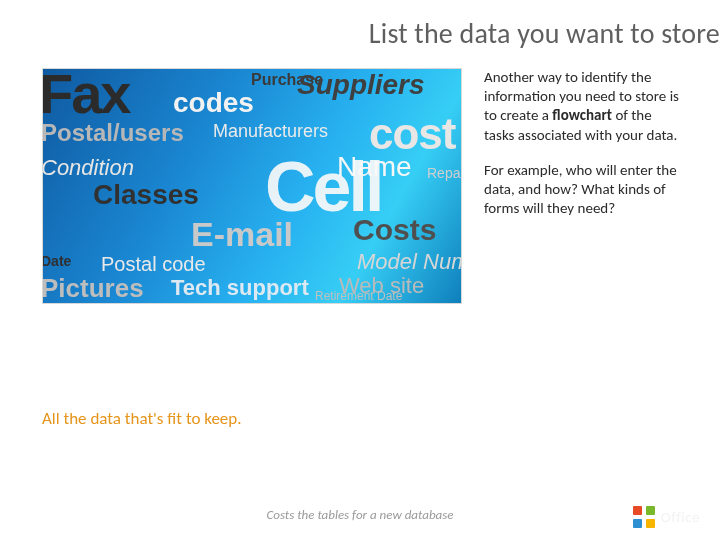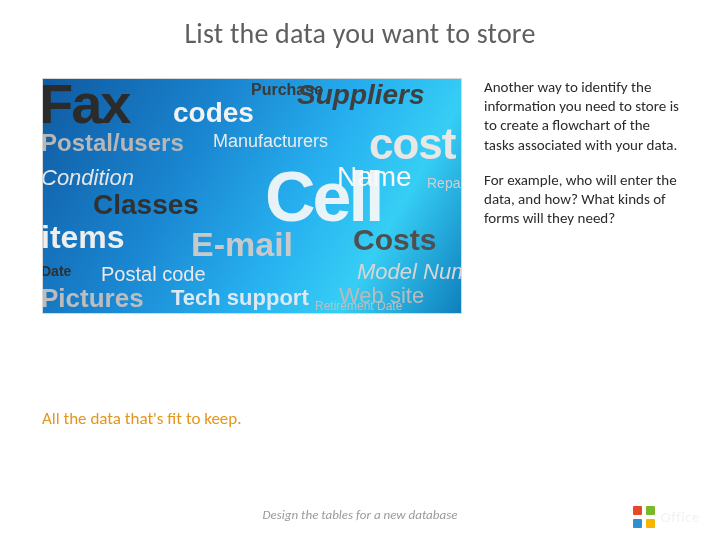--- a/index.html
+++ b/index.html
@@ -1,22 +1,22 @@
 <!DOCTYPE html>
 <html><head>
 <meta charset="utf-8">
 <style>
   * { margin: 0; padding: 0; box-sizing: border-box; }
   html, body { width: 720px; height: 540px; font-family: "Segoe UI", Calibri, Arial, sans-serif; background: #fff; color: #2b2b2b; }
 
   .slide { position: relative; width: 720px; height: 540px; background: #fff; overflow: hidden; }
 
-  .title { position: absolute; top: 16px; left: 0; width: 100%; text-align: center; font-size: 28px; font-weight: 400; color: #5f5f5f; letter-spacing: .2px; }
+  .title { position: absolute; top: 16px; left: 0; width: 100%; text-align: right; font-size: 28px; font-weight: 400; color: #5f5f5f; letter-spacing: .2px; }
 
-  .content { position: absolute; top: 78px; left: 42px; width: 640px; display: flex; gap: 22px; }
+  .content { position: absolute; top: 68px; left: 42px; width: 640px; display: flex; gap: 22px; }
 
   .wordcloud { position: relative; flex: 0 0 420px; height: 236px; background: linear-gradient(120deg, #0f5aa1 0%, #1a86d1 35%, #27b1f0 60%, #36cef5 78%, #0f7fbc 100%); border: 1px solid #d8d8d8; overflow: hidden; }
   .wordcloud .word { position: absolute; white-space: nowrap; font-family: "Segoe UI", Arial, sans-serif; }
 
   .w-fax      { top: -8px;  left: -4px;  font-size: 56px; font-weight: 800; color: #2b2b2b; letter-spacing: -2px; }
   .w-codes    { top: 18px;  left: 130px; font-size: 28px; font-weight: 700; color: #f2f2f2; }
   .w-purchase { top: 2px;   left: 208px; font-size: 16px; font-weight: 700; color: #3a3a3a; }
   .w-suppliers{ top: 0px;   left: 254px; font-size: 28px; font-weight: 800; font-style: italic; color: #3f3f3f; }
   .w-owners   { top: 50px;  left: -2px;  font-size: 24px; font-weight: 700; color: #b7b7b7; }
   .w-mfrs     { top: 52px;  left: 170px; font-size: 18px; font-weight: 400; color: #eaeaea; }
@@ -33,21 +33,21 @@
   .w-date     { top: 184px; left: -2px;  font-size: 14px; font-weight: 700; color: #2f2f2f; }
   .w-postal   { top: 184px; left: 58px;  font-size: 20px; font-weight: 400; color: #e9e9e9; }
   .w-model    { top: 180px; left: 314px; font-size: 22px; font-weight: 400; font-style: italic; color: #d6d6d6; }
   .w-pictures { top: 204px; left: -2px;  font-size: 26px; font-weight: 800; color: #bdbdbd; }
   .w-tech     { top: 206px; left: 128px; font-size: 22px; font-weight: 700; color: #dde9f2; }
   .w-web      { top: 204px; left: 296px; font-size: 22px; font-weight: 400; color: #bababa; }
   .w-retire   { top: 220px; left: 272px; font-size: 12px; font-weight: 400; color: #bfbfbf; }
 
   .body-text { flex: 1; font-size: 15px; line-height: 1.28; color: #2b2b2b; }
   .body-text p { margin-bottom: 16px; }
-  .body-text .bold { font-weight: 400; }
+  .body-text .bold { font-weight: 700; }
 
   .subcap { position: absolute; left: 42px; top: 408px; font-size: 17px; color: #e5951b; font-weight: 400; }
 
   .footer { position: absolute; left: 0; bottom: 0; width: 720px; height: 64px; }
   .footer .sweep { position: absolute; inset: 0; }
   .footer .sweep::before { content: ""; position: absolute; left: 0; right: 0; bottom: 0; height: 52px;
     background:
       radial-gradient(120% 160% at 0% 160%, #ffffff 0%, #fff 45%, rgba(255,255,255,0) 46%),
       radial-gradient(140% 220% at 70% 260%, #f2b600 0%, #f2b600 32%, rgba(242,182,0,0) 33%),
       radial-gradient(100% 180% at 42% 240%, #f6d94f 0%, #f6d94f 30%, rgba(246,217,79,0) 31%),
@@ -83,21 +83,20 @@
       <span class="word w-purchase">Purchase</span>
       <span class="word w-suppliers">Suppliers</span>
       <span class="word w-owners">Postal/users</span>
       <span class="word w-mfrs">Manufacturers</span>
       <span class="word w-cost">cost</span>
       <span class="word w-cond">Condition</span>
       <span class="word w-name">Name</span>
       <span class="word w-repair">Repair</span>
       <span class="word w-classes">Classes</span>
       <span class="word w-cell">Cell</span>
-      <span class="word w-items">items</span>
       <span class="word w-email">E-mail</span>
       <span class="word w-costs2">Costs</span>
       <span class="word w-date">Date</span>
       <span class="word w-postal">Postal code</span>
       <span class="word w-model">Model Numb</span>
       <span class="word w-pictures">Pictures</span>
       <span class="word w-tech">Tech support</span>
       <span class="word w-web">Web site</span>
       <span class="word w-retire">Retirement Date</span>
     </div>
@@ -108,21 +107,21 @@
       </p>
       <p>For example, who will enter the data, and how? What kinds of forms will they need?</p>
     </div>
 
   </div>
 
   <div class="subcap">All the data that's fit to keep.</div>
 
   <div class="footer">
     <div class="sweep"></div>
-    <div class="footer-text">Design the tables for a new database</div>
+    <div class="footer-text">Costs the tables for a new database</div>
     <div class="office-logo">
       <span class="squares">
         <span></span>
           <span></span>
           <span></span>
           <span></span>
       </span>
       <span class="brand">Office</span>
     </div>
   </div>

